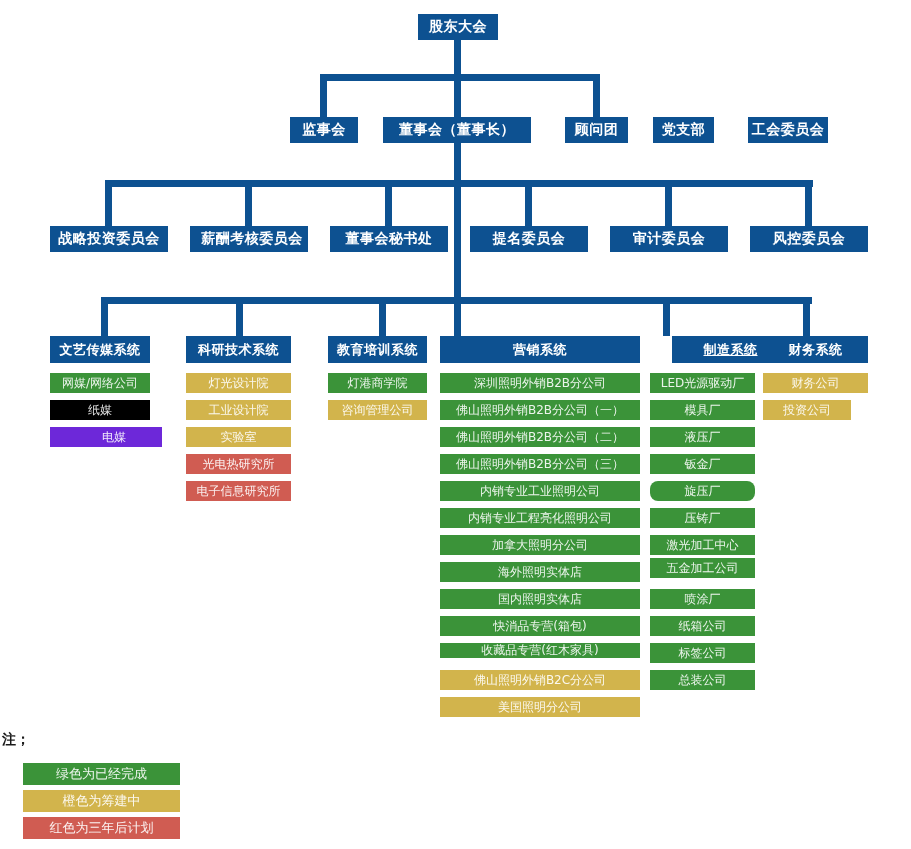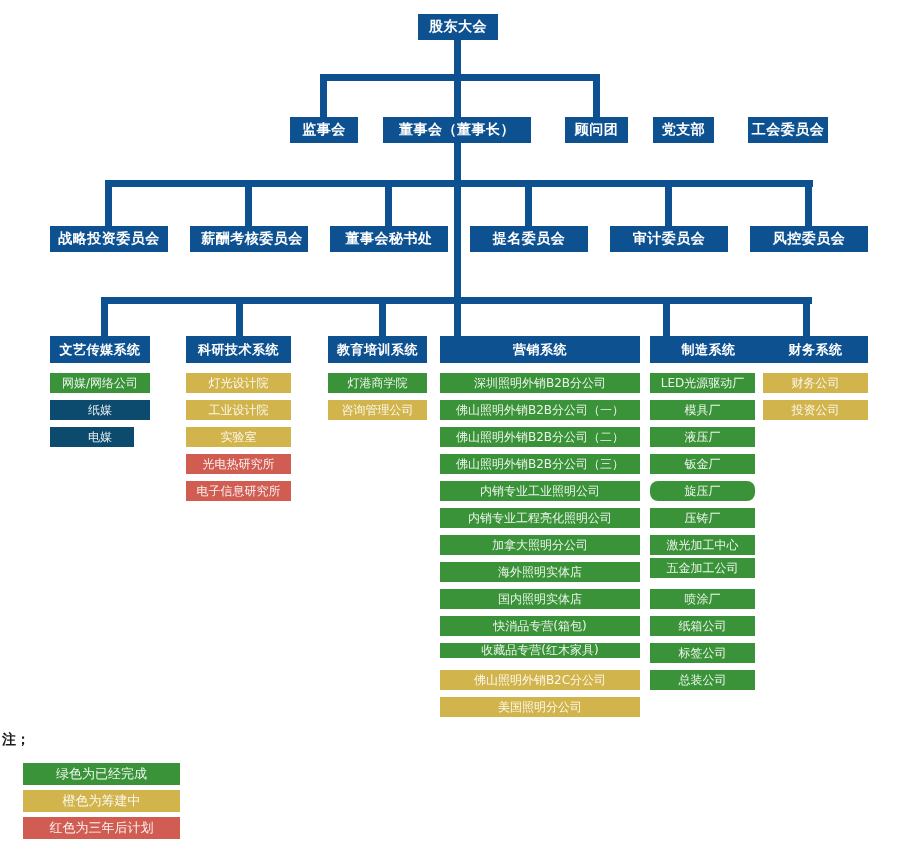--- a/index.html
+++ b/index.html
@@ -49,22 +49,22 @@
     <div class="node blue" style="left: 653px; top: 117px; width: 61px; height: 26px; background: rgb(13, 81, 145);">党支部</div>
     <div class="node blue" style="left: 748px; top: 117px; width: 80px; height: 26px; background: rgb(13, 81, 145);">工会委员会</div>
     <div class="node blue" style="left: 50px; top: 226px; width: 118px; height: 26px; background: rgb(13, 81, 145);">战略投资委员会</div>
     <div class="node blue" style="left: 190px; top: 226px; width: 118px; height: 26px; background: rgb(13, 81, 145); padding-left: 6px;">薪酬考核委员会</div>
     <div class="node blue" style="left: 330px; top: 226px; width: 118px; height: 26px; background: rgb(13, 81, 145);">董事会秘书处</div>
     <div class="node blue" style="left: 470px; top: 226px; width: 118px; height: 26px; background: rgb(13, 81, 145);">提名委员会</div>
     <div class="node blue" style="left: 610px; top: 226px; width: 118px; height: 26px; background: rgb(13, 81, 145);">审计委员会</div>
     <div class="node blue" style="left: 750px; top: 226px; width: 118px; height: 26px; background: rgb(13, 81, 145);">风控委员会</div>
     <div class="node header" style="left: 50px; top: 336px; width: 100px; height: 27px; background: rgb(13, 81, 145);">文艺传媒系统</div>
     <div class="node item" style="left: 50px; top: 373px; width: 100px; height: 20px; background: rgb(59, 147, 57);">网媒/网络公司</div>
-    <div class="node item" style="left: 50px; top: 400px; width: 100px; height: 20px; background: #0c4a6e;">纸媒</div>
-    <div class="node item" style="left: 50px; top: 427px; width: 84px; height: 20px; background: #0c4a6e; padding-left: 16px;">电媒</div>
+    <div class="node item" style="left: 50px; top: 400px; width: 100px; height: 20px; background: #000000;">纸媒</div>
+    <div class="node item" style="left: 50px; top: 427px; width: 112px; height: 20px; background: #6d28d9; padding-left: 16px;">电媒</div>
     <div class="node header" style="left: 186px; top: 336px; width: 105px; height: 27px; background: rgb(13, 81, 145);">科研技术系统</div>
     <div class="node item" style="left: 186px; top: 373px; width: 105px; height: 20px; background: rgb(210, 180, 76);">灯光设计院</div>
     <div class="node item" style="left: 186px; top: 400px; width: 105px; height: 20px; background: rgb(210, 180, 76);">工业设计院</div>
     <div class="node item" style="left: 186px; top: 427px; width: 105px; height: 20px; background: rgb(210, 180, 76);">实验室</div>
     <div class="node item" style="left: 186px; top: 454px; width: 105px; height: 20px; background: rgb(208, 92, 82);">光电热研究所</div>
     <div class="node item" style="left: 186px; top: 481px; width: 105px; height: 20px; background: rgb(208, 92, 82);">电子信息研究所</div>
     <div class="node header" style="left: 328px; top: 336px; width: 99px; height: 27px; background: rgb(13, 81, 145);">教育培训系统</div>
     <div class="node item" style="left: 328px; top: 373px; width: 99px; height: 20px; background: rgb(59, 147, 57);">灯港商学院</div>
     <div class="node item" style="left: 328px; top: 400px; width: 99px; height: 20px; background: rgb(210, 180, 76);">咨询管理公司</div>
     <div class="node header" style="left: 440px; top: 336px; width: 200px; height: 27px; background: rgb(13, 81, 145);">营销系统</div>
@@ -74,33 +74,33 @@
     <div class="node item" style="left: 440px; top: 454px; width: 200px; height: 20px; background: rgb(59, 147, 57);">佛山照明外销B2B分公司（三）</div>
     <div class="node item" style="left: 440px; top: 481px; width: 200px; height: 20px; background: rgb(59, 147, 57);">内销专业工业照明公司</div>
     <div class="node item" style="left: 440px; top: 508px; width: 200px; height: 20px; background: rgb(59, 147, 57);">内销专业工程亮化照明公司</div>
     <div class="node item" style="left: 440px; top: 535px; width: 200px; height: 20px; background: rgb(59, 147, 57);">加拿大照明分公司</div>
     <div class="node item" style="left: 440px; top: 562px; width: 200px; height: 20px; background: rgb(59, 147, 57);">海外照明实体店</div>
     <div class="node item" style="left: 440px; top: 589px; width: 200px; height: 20px; background: rgb(59, 147, 57);">国内照明实体店</div>
     <div class="node item" style="left: 440px; top: 616px; width: 200px; height: 20px; background: rgb(59, 147, 57);">快消品专营(箱包)</div>
     <div class="node item" style="left: 440px; top: 643px; width: 200px; height: 15px; background: rgb(59, 147, 57);">收藏品专营(红木家具)</div>
     <div class="node item" style="left: 440px; top: 670px; width: 200px; height: 20px; background: rgb(210, 180, 76);">佛山照明外销B2C分公司</div>
     <div class="node item" style="left: 440px; top: 697px; width: 200px; height: 20px; background: rgb(210, 180, 76);">美国照明分公司</div>
-    <div class="node header" style="left: 650px; top: 336px; width: 117px; height: 27px; background: rgb(13, 81, 145);">制造系统</div>
+    <div class="node header" style="left: 672px; top: 336px; width: 117px; height: 27px; background: rgb(13, 81, 145); text-decoration: underline;">制造系统</div>
     <div class="node item" style="left: 650px; top: 373px; width: 105px; height: 20px; background: rgb(59, 147, 57);">LED光源驱动厂</div>
     <div class="node item" style="left: 650px; top: 400px; width: 105px; height: 20px; background: rgb(59, 147, 57);">模具厂</div>
     <div class="node item" style="left: 650px; top: 427px; width: 105px; height: 20px; background: rgb(59, 147, 57);">液压厂</div>
     <div class="node item" style="left: 650px; top: 454px; width: 105px; height: 20px; background: rgb(59, 147, 57);">钣金厂</div>
     <div class="node item" style="left: 650px; top: 481px; width: 105px; height: 20px; background: rgb(59, 147, 57); border-radius: 8px;">旋压厂</div>
     <div class="node item" style="left: 650px; top: 508px; width: 105px; height: 20px; background: rgb(59, 147, 57);">压铸厂</div>
     <div class="node item" style="left: 650px; top: 535px; width: 105px; height: 20px; background: rgb(59, 147, 57);">激光加工中心</div>
     <div class="node item" style="left: 650px; top: 558px; width: 105px; height: 20px; background: rgb(59, 147, 57);">五金加工公司</div>
     <div class="node item" style="left: 650px; top: 589px; width: 105px; height: 20px; background: rgb(59, 147, 57);">喷涂厂</div>
     <div class="node item" style="left: 650px; top: 616px; width: 105px; height: 20px; background: rgb(59, 147, 57);">纸箱公司</div>
     <div class="node item" style="left: 650px; top: 643px; width: 105px; height: 20px; background: rgb(59, 147, 57);">标签公司</div>
     <div class="node item" style="left: 650px; top: 670px; width: 105px; height: 20px; background: rgb(59, 147, 57);">总装公司</div>
     <div class="node header" style="left: 763px; top: 336px; width: 105px; height: 27px; background: rgb(13, 81, 145);">财务系统</div>
     <div class="node item" style="left: 763px; top: 373px; width: 105px; height: 20px; background: rgb(210, 180, 76);">财务公司</div>
-    <div class="node item" style="left: 763px; top: 400px; width: 105px; height: 20px; background: rgb(210, 180, 76); text-align: right;">投资公司</div>
+    <div class="node item" style="left: 763px; top: 400px; width: 88px; height: 20px; background: rgb(210, 180, 76); text-align: right;">投资公司</div>
     <div class="note" style="left: 2px; top: 731px;">注；</div>
     <div class="node legend-item" style="left: 23px; top: 763px; width: 157px; height: 22px; background: rgb(59, 147, 57);">绿色为已经完成</div>
     <div class="node legend-item" style="left: 23px; top: 790px; width: 157px; height: 22px; background: rgb(210, 180, 76);">橙色为筹建中</div>
     <div class="node legend-item" style="left: 23px; top: 817px; width: 157px; height: 22px; background: rgb(208, 92, 82);">红色为三年后计划</div>
   </div>
 
 </body></html>

